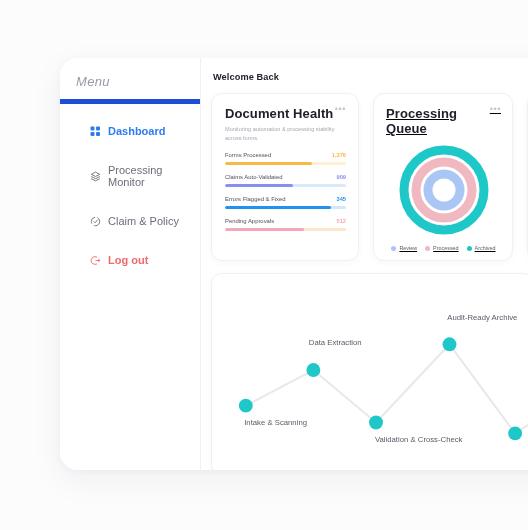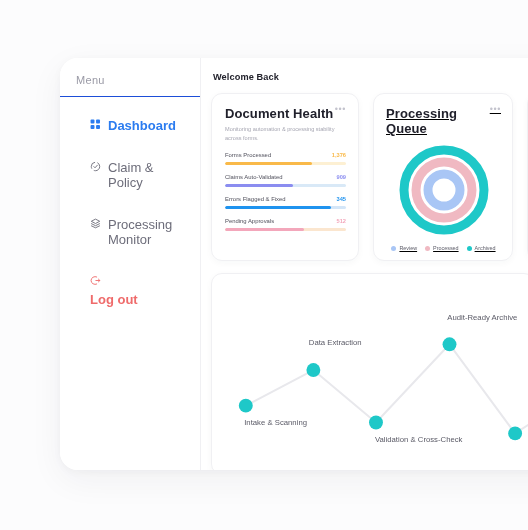--- a/index.html
+++ b/index.html
@@ -34,34 +34,35 @@
   }
 
   
   #sidebar {
     width: 141px; flex: 0 0 141px;
     background: #ffffff;
     border-right: 1px solid #f0f0f3;
     padding-top: 12px;
   }
   .menu-title {
-    font-size: 11px; color: #9a9aa6; letter-spacing: .3px;
+    font-size: 13px; color: #9a9aa6; letter-spacing: .3px;
     padding: 4px 0 10px 16px;
-    border-bottom: 1px solid #1d4ed8;
+    border-bottom: 5px solid #1d4ed8;
+    font-style: italic;
   }
   .nav { padding-top: 14px; }
   .nav-item {
-    display: flex; align-items: flex-start; gap: 7px;
+    display: flex; align-items: center; gap: 7px;
     padding: 7px 10px 7px 30px;
-    font-size: 13px; color: #6d6d7a;
+    font-size: 11px; color: #6d6d7a;
     cursor: pointer;
     margin-bottom: 13px;
   }
   .nav-item.active { color: #2b7cf0; font-weight: bold; }
-  .nav-item.danger { color: #ef6b6b; font-weight: bold; flex-direction: column; }
+  .nav-item.danger { color: #ef6b6b; font-weight: bold; }
   .nav-icon { width: 11px; height: 11px; flex: 0 0 11px; display:block; }
 
   
   #main {
     flex: 1; padding: 12px 0 0 10px;
     background: #ffffff;
     min-width: 0;
   }
   #welcome {
     font-size: 9.2px; font-weight: bold; color: #22222c;
@@ -138,36 +139,36 @@
             <rect x="0.6" y="6.6" width="4.3" height="4.3" rx="1" fill="#2b7cf0"></rect>
             <rect x="6.6" y="6.6" width="4.3" height="4.3" rx="1" fill="#2b7cf0"></rect>
           </svg>
         </span>
         <span>Dashboard</span>
       </div>
 
       <div class="nav-item">
         <span class="nav-icon">
           <svg viewBox="0 0 12 12" width="11" height="11">
-            <circle cx="6" cy="6" r="4.6" fill="none" stroke="#6d6d7a" stroke-width="1" stroke-dasharray="9 2.6"></circle>
-            <path d="M4.2 6.1 L5.5 7.4 L8 4.6" fill="none" stroke="#6d6d7a" stroke-width="1" stroke-linecap="round" stroke-linejoin="round"></path>
-          </svg>
-        </span>
-        <span>Claim &amp; Policy</span>
-      </div>
-
-      <div class="nav-item">
-        <span class="nav-icon">
-          <svg viewBox="0 0 12 12" width="11" height="11">
             <path d="M6 1.2 L10.6 3.6 L6 6 L1.4 3.6 Z" fill="none" stroke="#6d6d7a" stroke-width="1" stroke-linejoin="round"></path>
             <path d="M1.6 6.2 L6 8.4 L10.4 6.2" fill="none" stroke="#6d6d7a" stroke-width="1" stroke-linecap="round" stroke-linejoin="round"></path>
             <path d="M1.6 8.6 L6 10.7 L10.4 8.6" fill="none" stroke="#6d6d7a" stroke-width="1" stroke-linecap="round" stroke-linejoin="round"></path>
           </svg>
         </span>
         <span>Processing Monitor</span>
+      </div>
+
+      <div class="nav-item">
+        <span class="nav-icon">
+          <svg viewBox="0 0 12 12" width="11" height="11">
+            <circle cx="6" cy="6" r="4.6" fill="none" stroke="#6d6d7a" stroke-width="1" stroke-dasharray="9 2.6"></circle>
+            <path d="M4.2 6.1 L5.5 7.4 L8 4.6" fill="none" stroke="#6d6d7a" stroke-width="1" stroke-linecap="round" stroke-linejoin="round"></path>
+          </svg>
+        </span>
+        <span>Claim &amp; Policy</span>
       </div>
 
       <div class="nav-item danger">
         <span class="nav-icon">
           <svg viewBox="0 0 12 12" width="11" height="11">
             <path d="M7.3 2.1 A4.3 4.3 0 1 0 7.3 9.9" fill="none" stroke="#ef6b6b" stroke-width="1" stroke-linecap="round"></path>
             <path d="M6.4 6 H10.7" fill="none" stroke="#ef6b6b" stroke-width="1" stroke-linecap="round"></path>
             <path d="M9.2 4.5 L10.8 6 L9.2 7.5" fill="none" stroke="#ef6b6b" stroke-width="1" stroke-linecap="round" stroke-linejoin="round"></path>
           </svg>
         </span>

